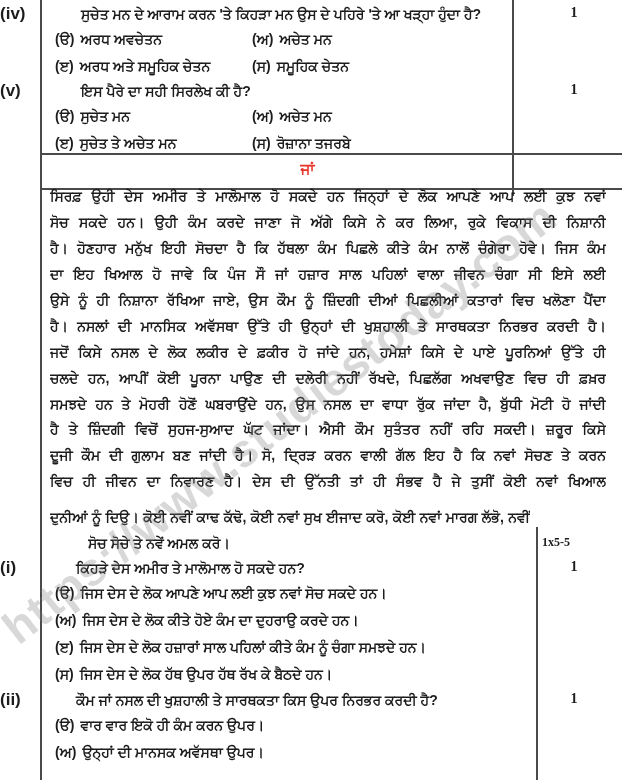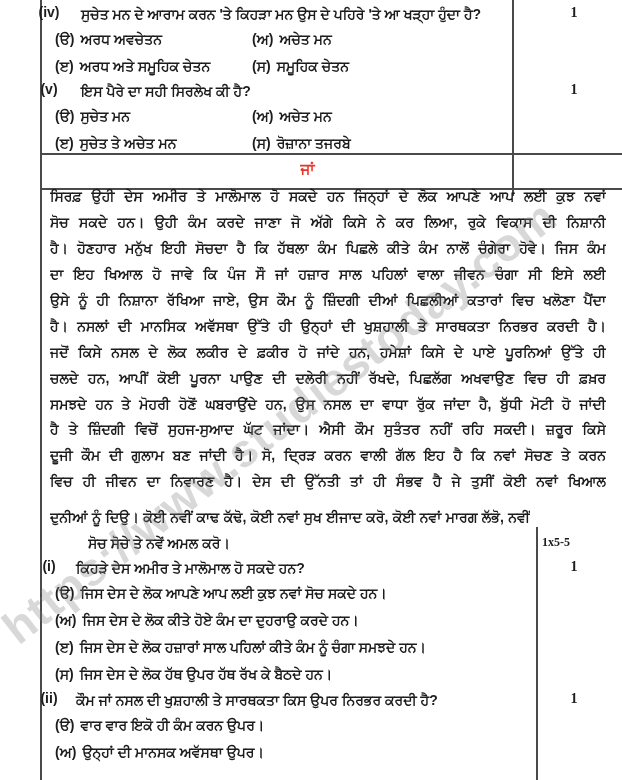--- a/index.html
+++ b/index.html
@@ -15,21 +15,21 @@
   }
   .vline,.hline{position:absolute;background:#4a4a4a;}
   .vline{width:2px;}
   .hline{height:2px;}
   .vline-left{left:40px;top:0;height:780px;}
   .vline-right-top{left:512px;top:0;height:196px;}
   .vline-right-bottom{left:536px;top:527px;height:253px;}
   .hline-or-top{left:40px;top:153px;width:582px;}
   .hline-or-bottom{left:40px;top:188px;width:582px;}
 
-  .qnum{position:absolute;left:0;width:40px;text-align:center;font-size:14px;padding-left:29px;}
+  .qnum{position:absolute;left:0;width:40px;font-size:17px;}
   .qtext{position:absolute;left:52px;width:455px;line-height:20px;margin-left:29px;}
   .qtext-bottom{position:absolute;left:52px;width:478px;line-height:20px;margin-left:24px;}
   .mark{position:absolute;left:548px;width:52px;text-align:center;
         font-family:"Liberation Serif","DejaVu Serif",serif;font-size:14px;}
   .mark-note{position:absolute;left:524px;width:64px;text-align:center;
         font-family:"Liberation Serif","DejaVu Serif",serif;font-size:12px;}
 
   .opt{position:absolute;display:flex;gap:6px;white-space:nowrap;}
   .opt .lbl{flex:0 0 auto;}
 

